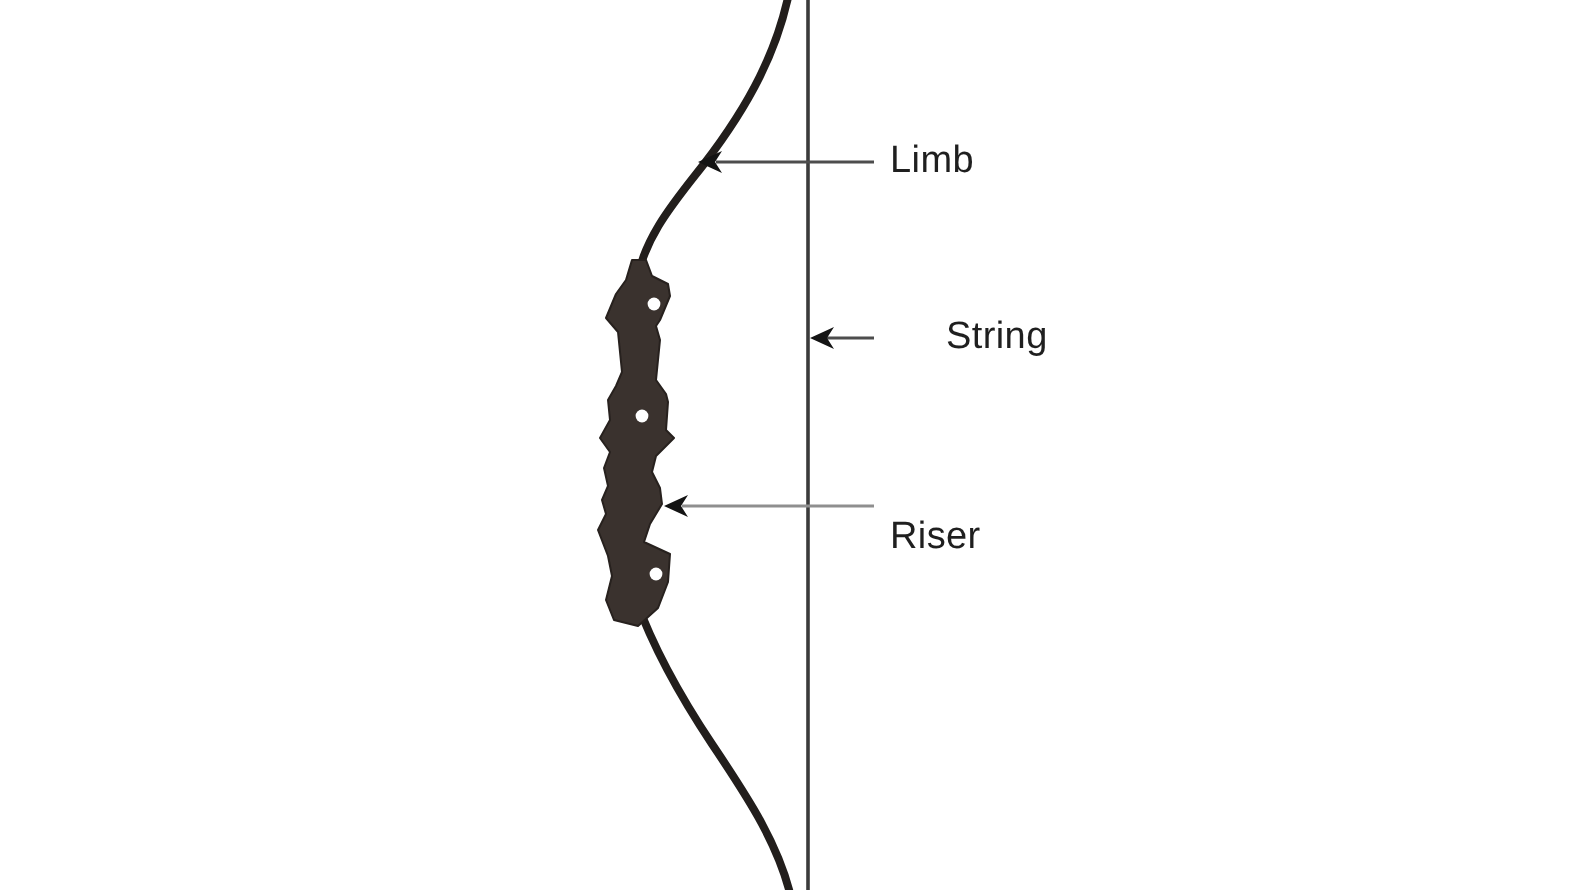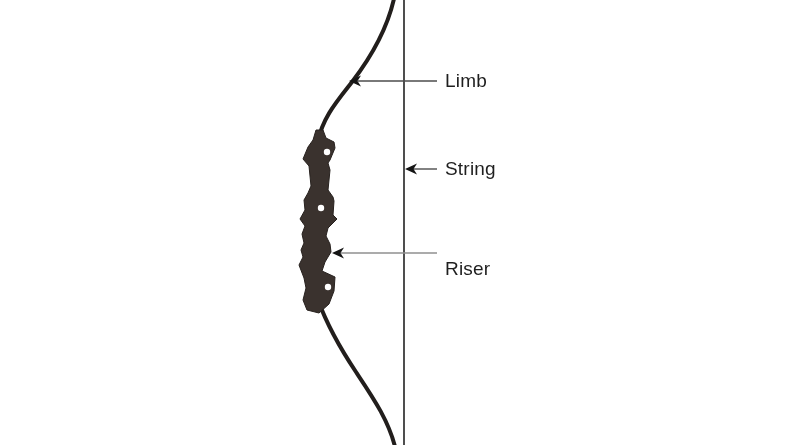--- a/index.html
+++ b/index.html
@@ -24,21 +24,21 @@
     position: absolute;
     left: 445px;
     font-size: 19px;
     line-height: 24px;
     font-weight: 400;
     letter-spacing: 0.2px;
     color: #1f1f1f;
     white-space: nowrap;
   }
   #label-limb   { top: 69px; }
-  #label-string { top: 157px; }
+  #label-string { top: 157px; margin-left: 28px; }
   #label-riser  { top: 241px; margin-top: 16px; }
 </style>
 </head>
 <body>
 
 <div id="stage">
 
   <svg id="diagram-svg" width="792" height="445" viewBox="0 0 792 445">
 
     <line x1="404" y1="0" x2="404" y2="445" stroke-width="1.8" fill="none" stroke="#3b3b3b"></line>

